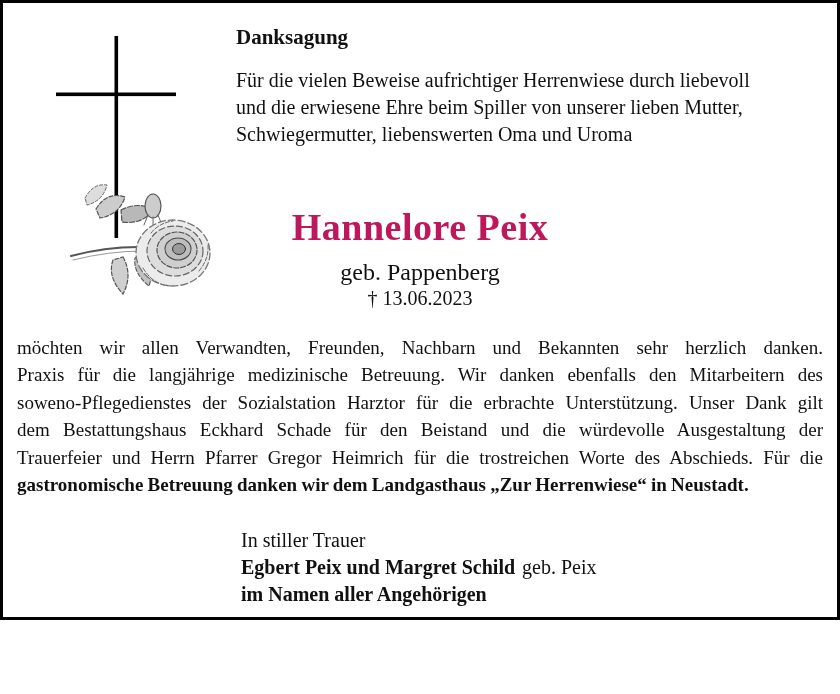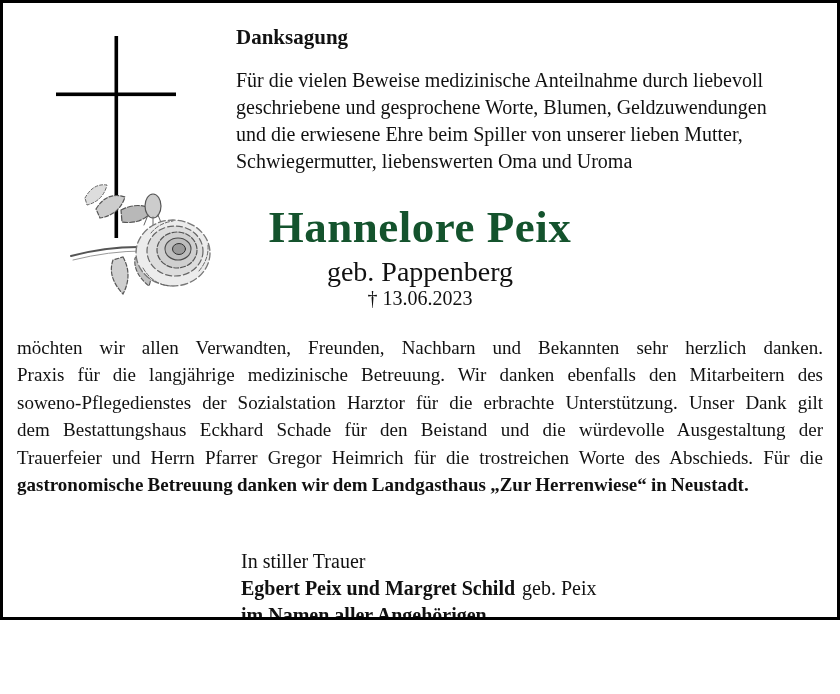--- a/index.html
+++ b/index.html
@@ -46,30 +46,30 @@
     white-space: nowrap;
   }
   .name-block {
     position: absolute;
     left: 0;
     right: 0;
     top: 200px;
     text-align: center;
   }
   .deceased-name {
-    font-size: 45px;
+    font-size: 38px;
     line-height: 48px;
     font-weight: bold;
     letter-spacing: 0.5px;
     white-space: nowrap;
-    color: #14532d;
+    color: #be185d;
   }
   .maiden-name {
     margin-top: 8px;
-    font-size: 28px;
+    font-size: 24px;
     line-height: 26px;
     white-space: nowrap;
   }
   .death-date {
     font-size: 20px;
     line-height: 26px;
     white-space: nowrap;
   }
   .body-text {
     position: absolute;
@@ -87,21 +87,21 @@
     white-space: normal;
     height: 27.4px;
   }
   .body-line:last-child {
     text-align-last: left;
     font-weight: bold;
   }
   .closing {
     position: absolute;
     left: 238px;
-    top: 545px;
+    top: 524px;
   }
   .closing-line {
     font-size: 20px;
     line-height: 27px;
     white-space: nowrap;
   }
   .bold { font-weight: bold; }
   .name-suffix { margin-left: 0.35em; }
   .footer {
     position: absolute;
@@ -145,22 +145,21 @@
       <ellipse cx="175" cy="246" rx="13" ry="11" fill="#bdbdbd" stroke="#4a4a4a" stroke-width="1.1"></ellipse>
       <ellipse cx="176" cy="246" rx="6.5" ry="5.5" fill="#9a9a9a" stroke="#333" stroke-width="1"></ellipse>
 
       <path d="M 140 265 Q 150 282 168 283 M 196 268 Q 206 256 205 242 M 148 230 Q 156 220 170 218" fill="none" stroke="#666" stroke-width="1" stroke-dasharray="4 2"></path>
     </g>
   </svg>
 
   <div class="title">Danksagung</div>
 
   <div class="intro">
-      <div class="intro-line">Für die vielen Beweise medizinische Anteilnahme durch liebevoll</div>
-      <div class="intro-line">geschriebene und gesprochene Worte, Blumen, Geldzuwendungen</div>
+      <div class="intro-line">Für die vielen Beweise aufrichtiger Herrenwiese durch liebevoll</div>
       <div class="intro-line">und die erwiesene Ehre beim Spiller von unserer lieben Mutter,</div>
       <div class="intro-line">Schwiegermutter, liebenswerten Oma und Uroma</div>
     </div>
 
   <div class="name-block">
     <div class="deceased-name">Hannelore Peix</div>
     <div class="maiden-name">geb. Pappenberg</div>
     <div class="death-date">† 13.06.2023</div>
   </div>
 

